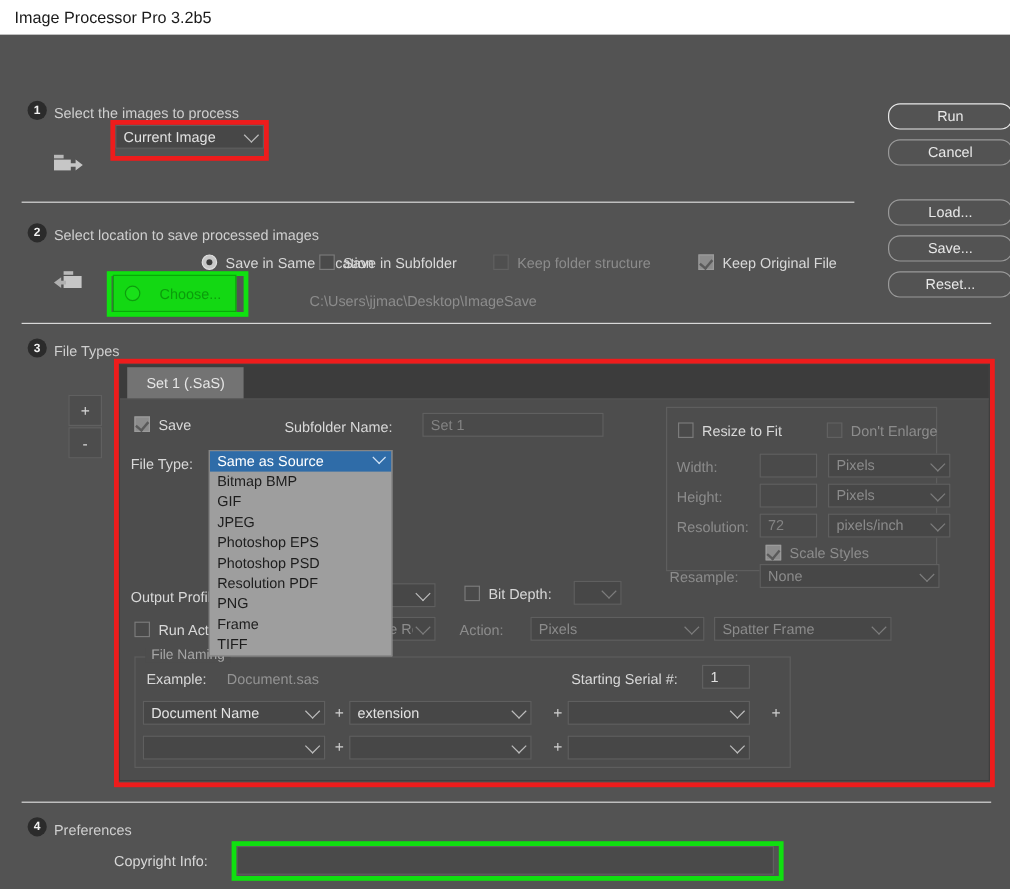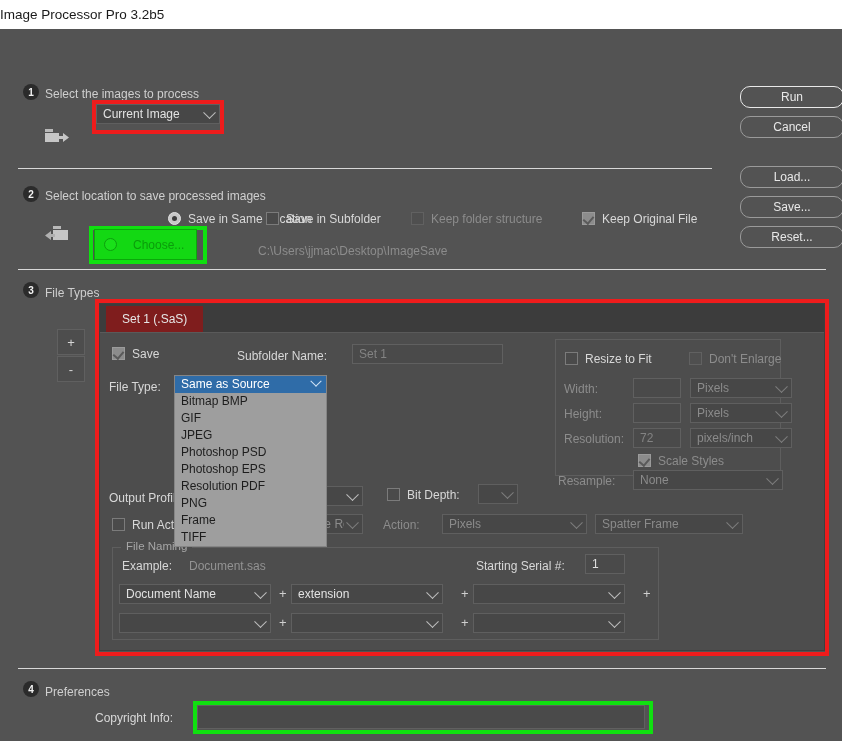--- a/index.html
+++ b/index.html
@@ -8,21 +8,21 @@
     background:#535353;
     font-family:"Liberation Sans", sans-serif;
     font-size:12px;
     color:#d8d8d8;
     overflow:hidden;
     position:relative;
   }
   
   #titlebar{
     height:29px;background:#ffffff;color:#1a1a1a;
-    display:flex;align-items:center;padding-left:0;
+    display:flex;align-items:center;padding-left:12px;
     font-size:13.5px;box-sizing:border-box;
   }
   
   #content{position:relative;height:712px;background:#535353;}
 
   .step-num{
     width:16px;height:16px;border-radius:50%;
     background:#2b2b2b;color:#f2f2f2;
     font-size:10px;font-weight:bold;
     display:flex;align-items:center;justify-content:center;
@@ -110,21 +110,21 @@
   #panel3{
     position:absolute;background:#4d4d4d;border:1px solid #3f3f3f;
     box-sizing:border-box;
   }
   #tabstrip{
     position:absolute;left:0;top:0;right:0;height:28px;
     background:#3c3c3c;border-bottom:1px solid #5a5a5a;
   }
   #tab1{
     position:absolute;left:6px;top:2px;height:26px;padding:0 16px;
-    background:#7f1d1d;color:#e6e6e6;font-size:12px;
+    background:#737373;color:#e6e6e6;font-size:12px;
     display:flex;align-items:center;
   }
   .group{
     position:absolute;border:1px solid #5e5e5e;box-sizing:border-box;
   }
   .group-title{
     position:absolute;background:#4d4d4d;padding:0 5px;
     font-size:11.5px;color:#cfcfcf;top:-8px;left:8px;
   }
   .group-title.dim{color:#a6a6a6;}
@@ -361,22 +361,22 @@
     </div>
 
     <div id="dropdown" style="left:74px;top:71px;width:153px;">
       <div class="opt sel">
         <span>Same as Source</span>
         <span><i class="chev" style="border-color:#cfe2f5;width:7px;height:7px;"></i></span>
       </div>
       <div class="opt">Bitmap BMP</div>
       <div class="opt">GIF</div>
       <div class="opt">JPEG</div>
+      <div class="opt">Photoshop EPS</div>
       <div class="opt">Photoshop PSD</div>
-      <div class="opt">Photoshop EPS</div>
       <div class="opt">Resolution PDF</div>
       <div class="opt">PNG</div>
       <div class="opt">Frame</div>
       <div class="opt">TIFF</div>
     </div>
 
   </div>
 
   <div class="hl-red" style="left:95px;top:270px;width:734px;height:357px;"></div>
 

